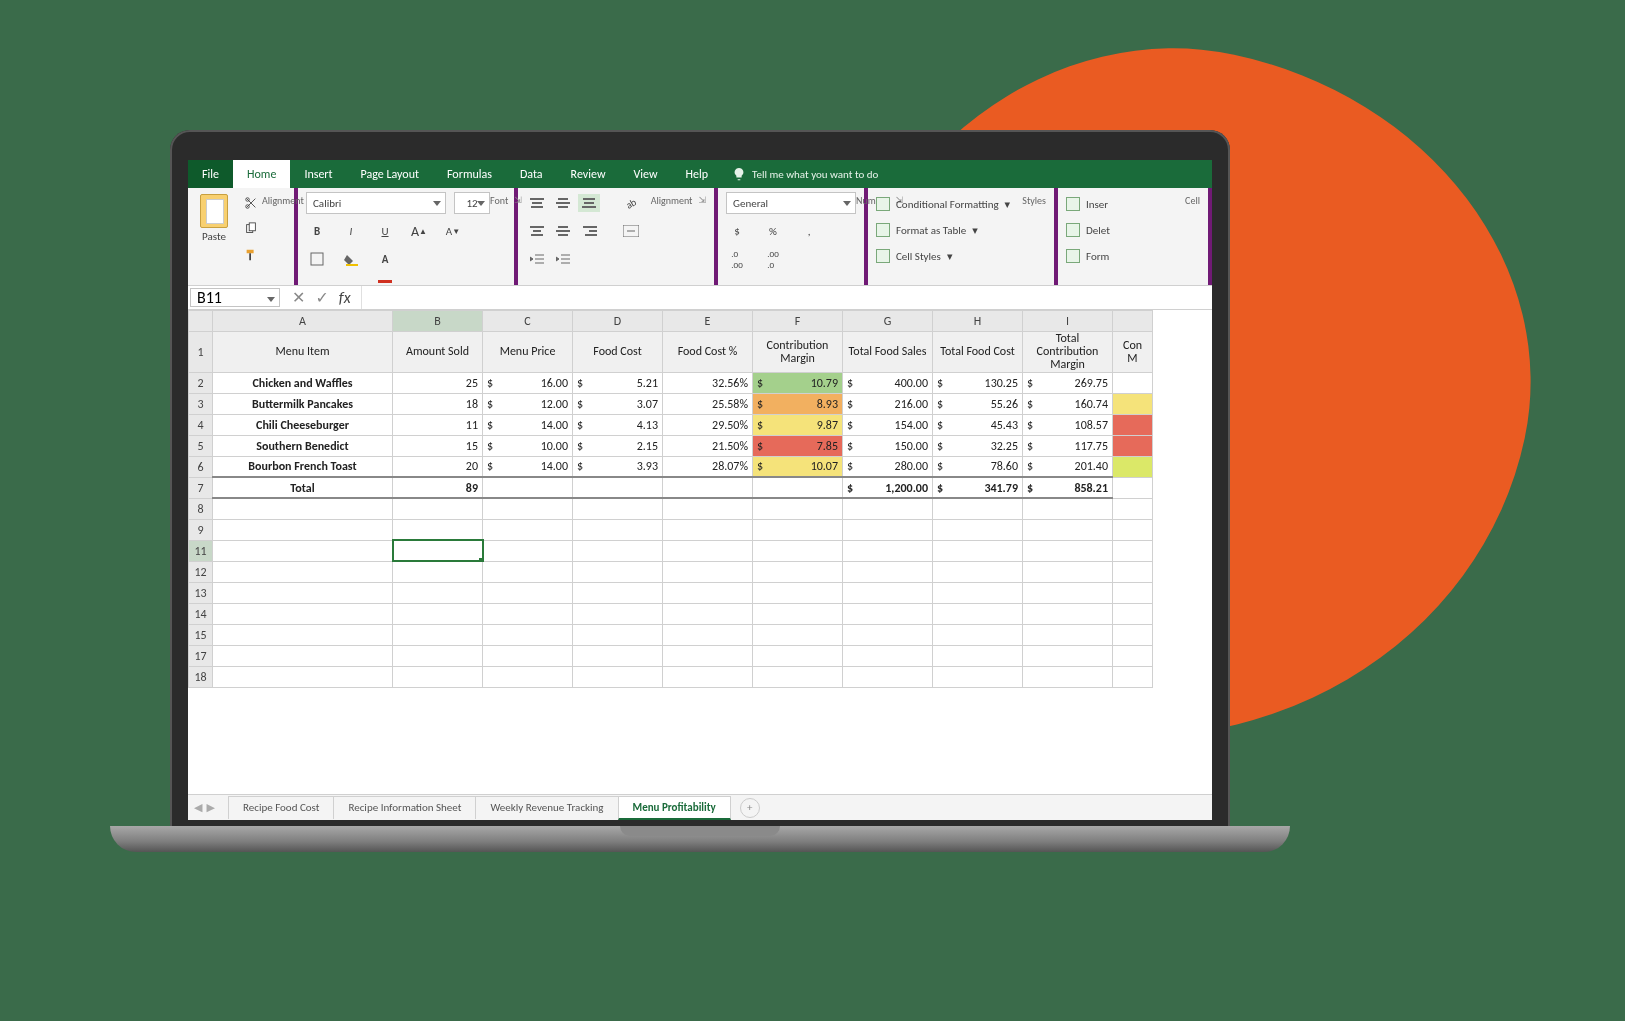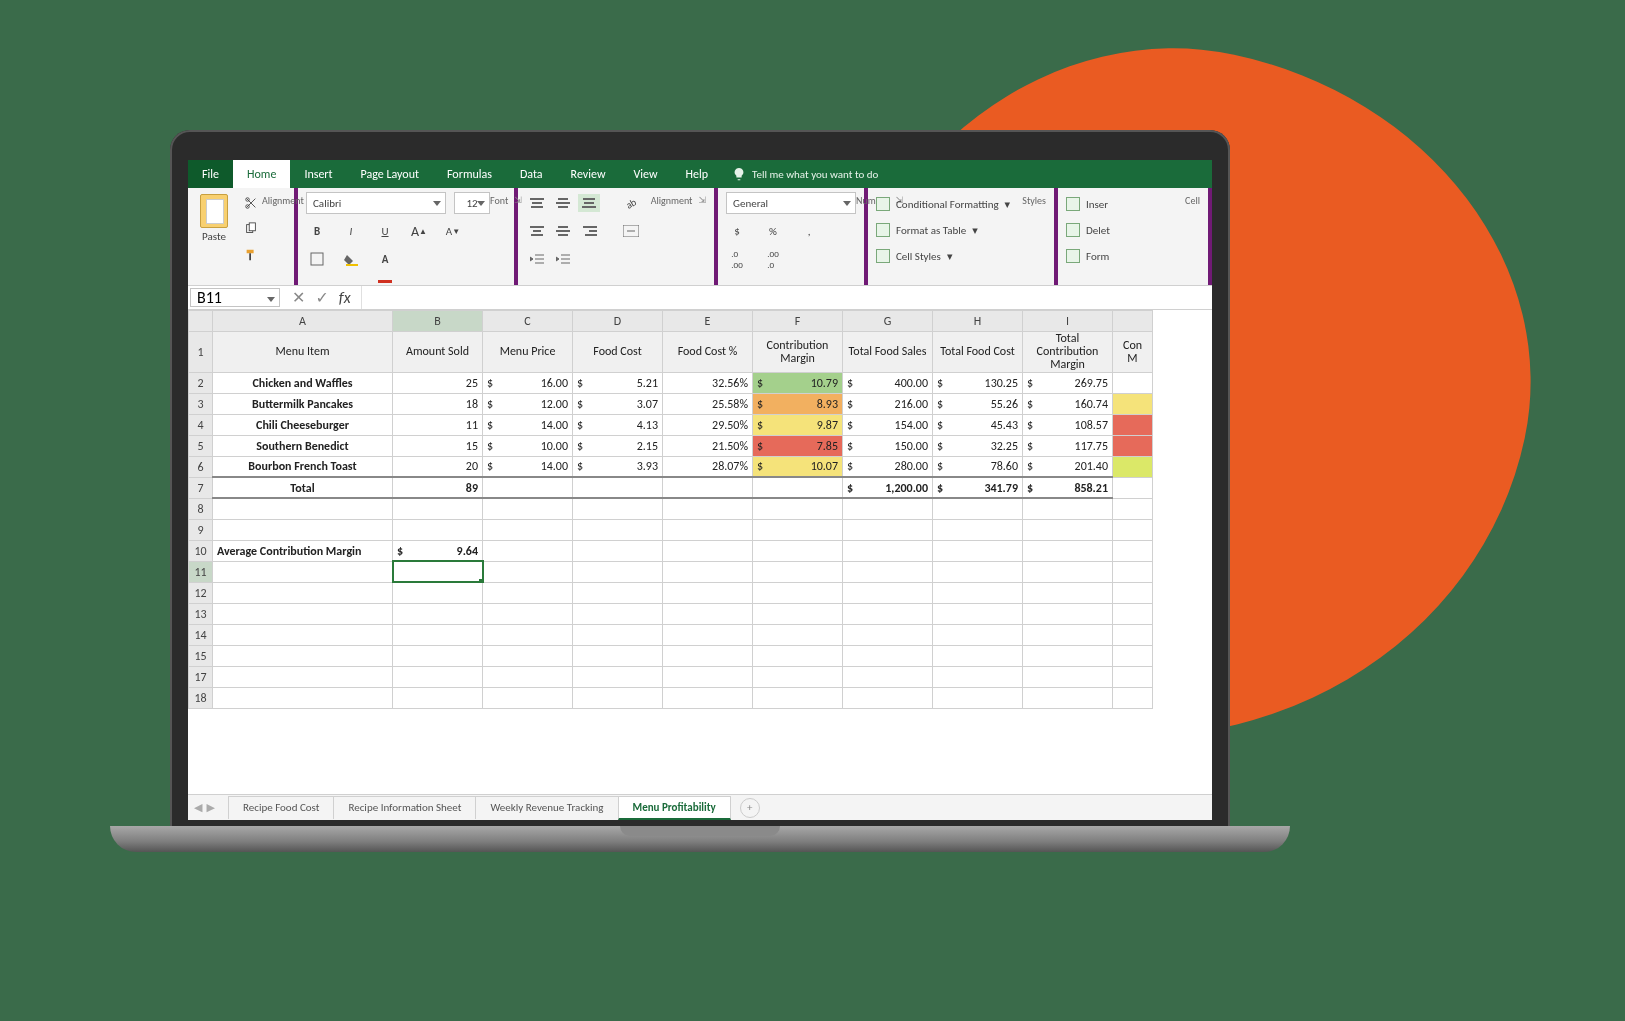--- a/index.html
+++ b/index.html
@@ -555,33 +555,20 @@
               <td class=""></td>
               <td class=""></td>
               <td class=""></td>
               <td class=""></td>
               <td class=""></td>
               <td class=""></td>
               <td class=""></td>
               <td class=""></td>
             </tr>
             <tr>
-              <th class="">10</th>
-              <td class="bold" style="text-align:left">Average Contribution Margin</td>
-              <td class="money bold">9.64</td>
-              <td class=""></td>
-              <td class=""></td>
-              <td class=""></td>
-              <td class=""></td>
-              <td class=""></td>
-              <td class=""></td>
-              <td class=""></td>
-              <td class=""></td>
-            </tr>
-            <tr>
               <th class="sel">11</th>
               <td class=""></td>
               <td class="sel-cell"></td>
               <td class=""></td>
               <td class=""></td>
               <td class=""></td>
               <td class=""></td>
               <td class=""></td>
               <td class=""></td>
               <td class=""></td>

